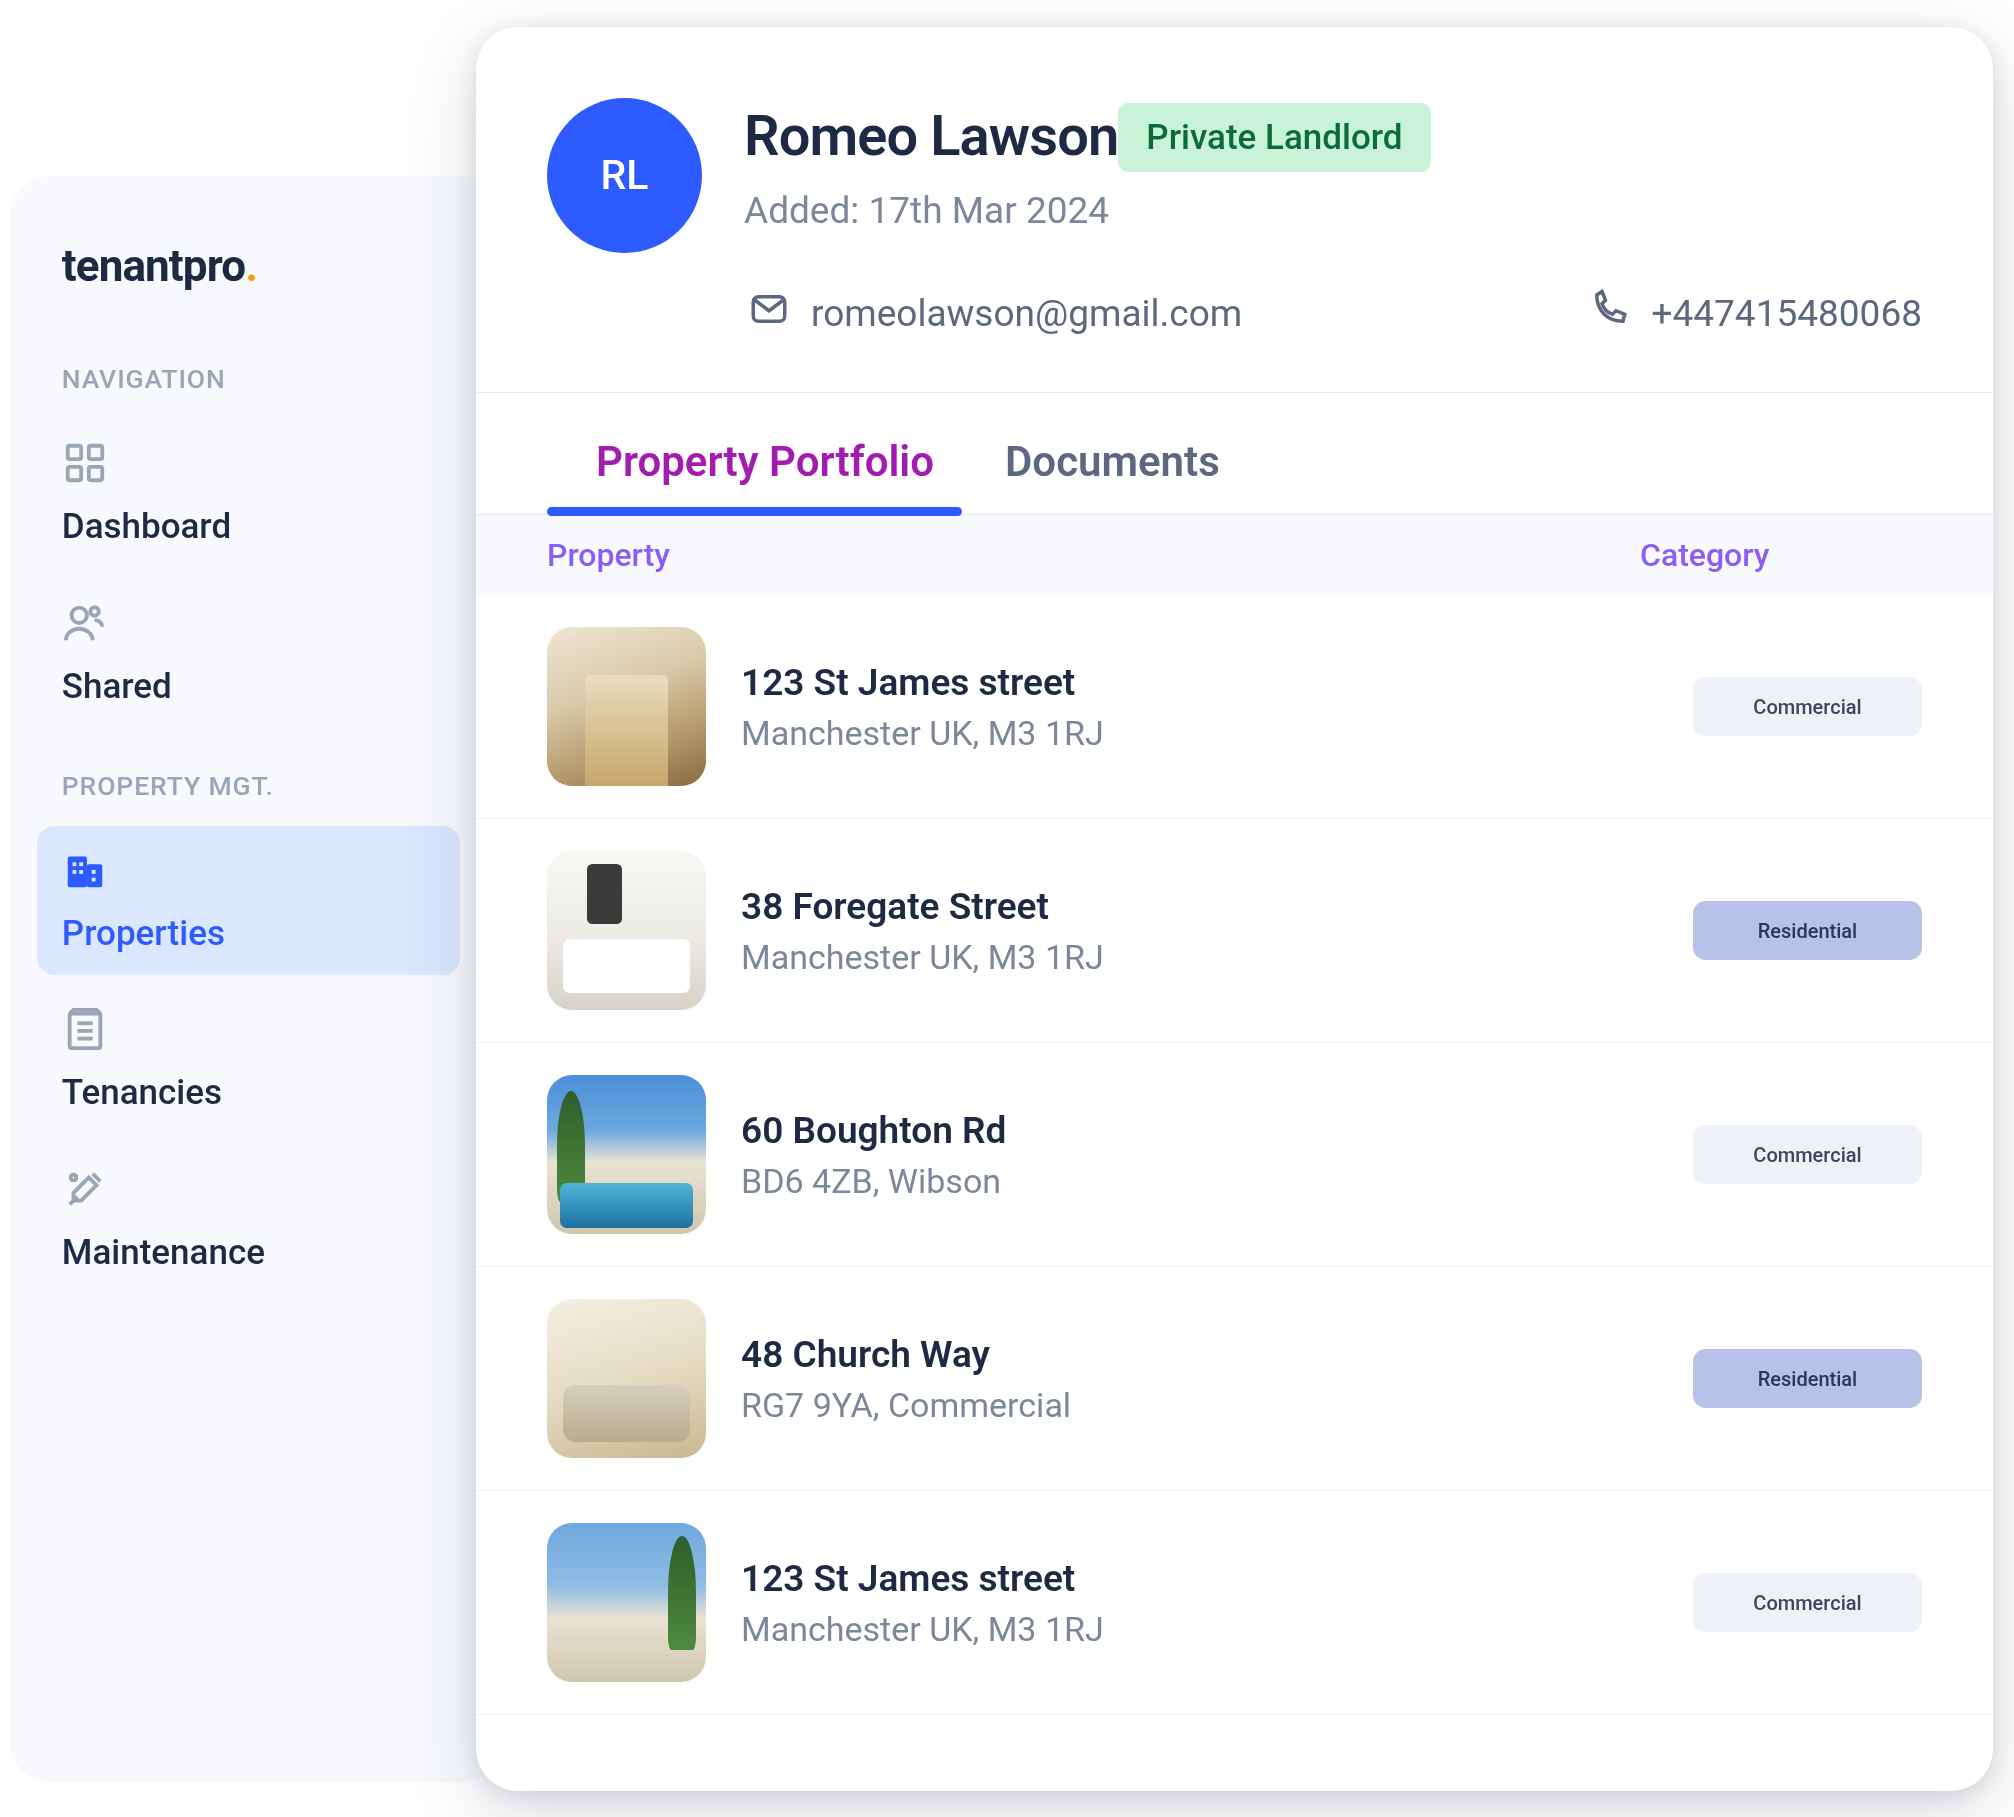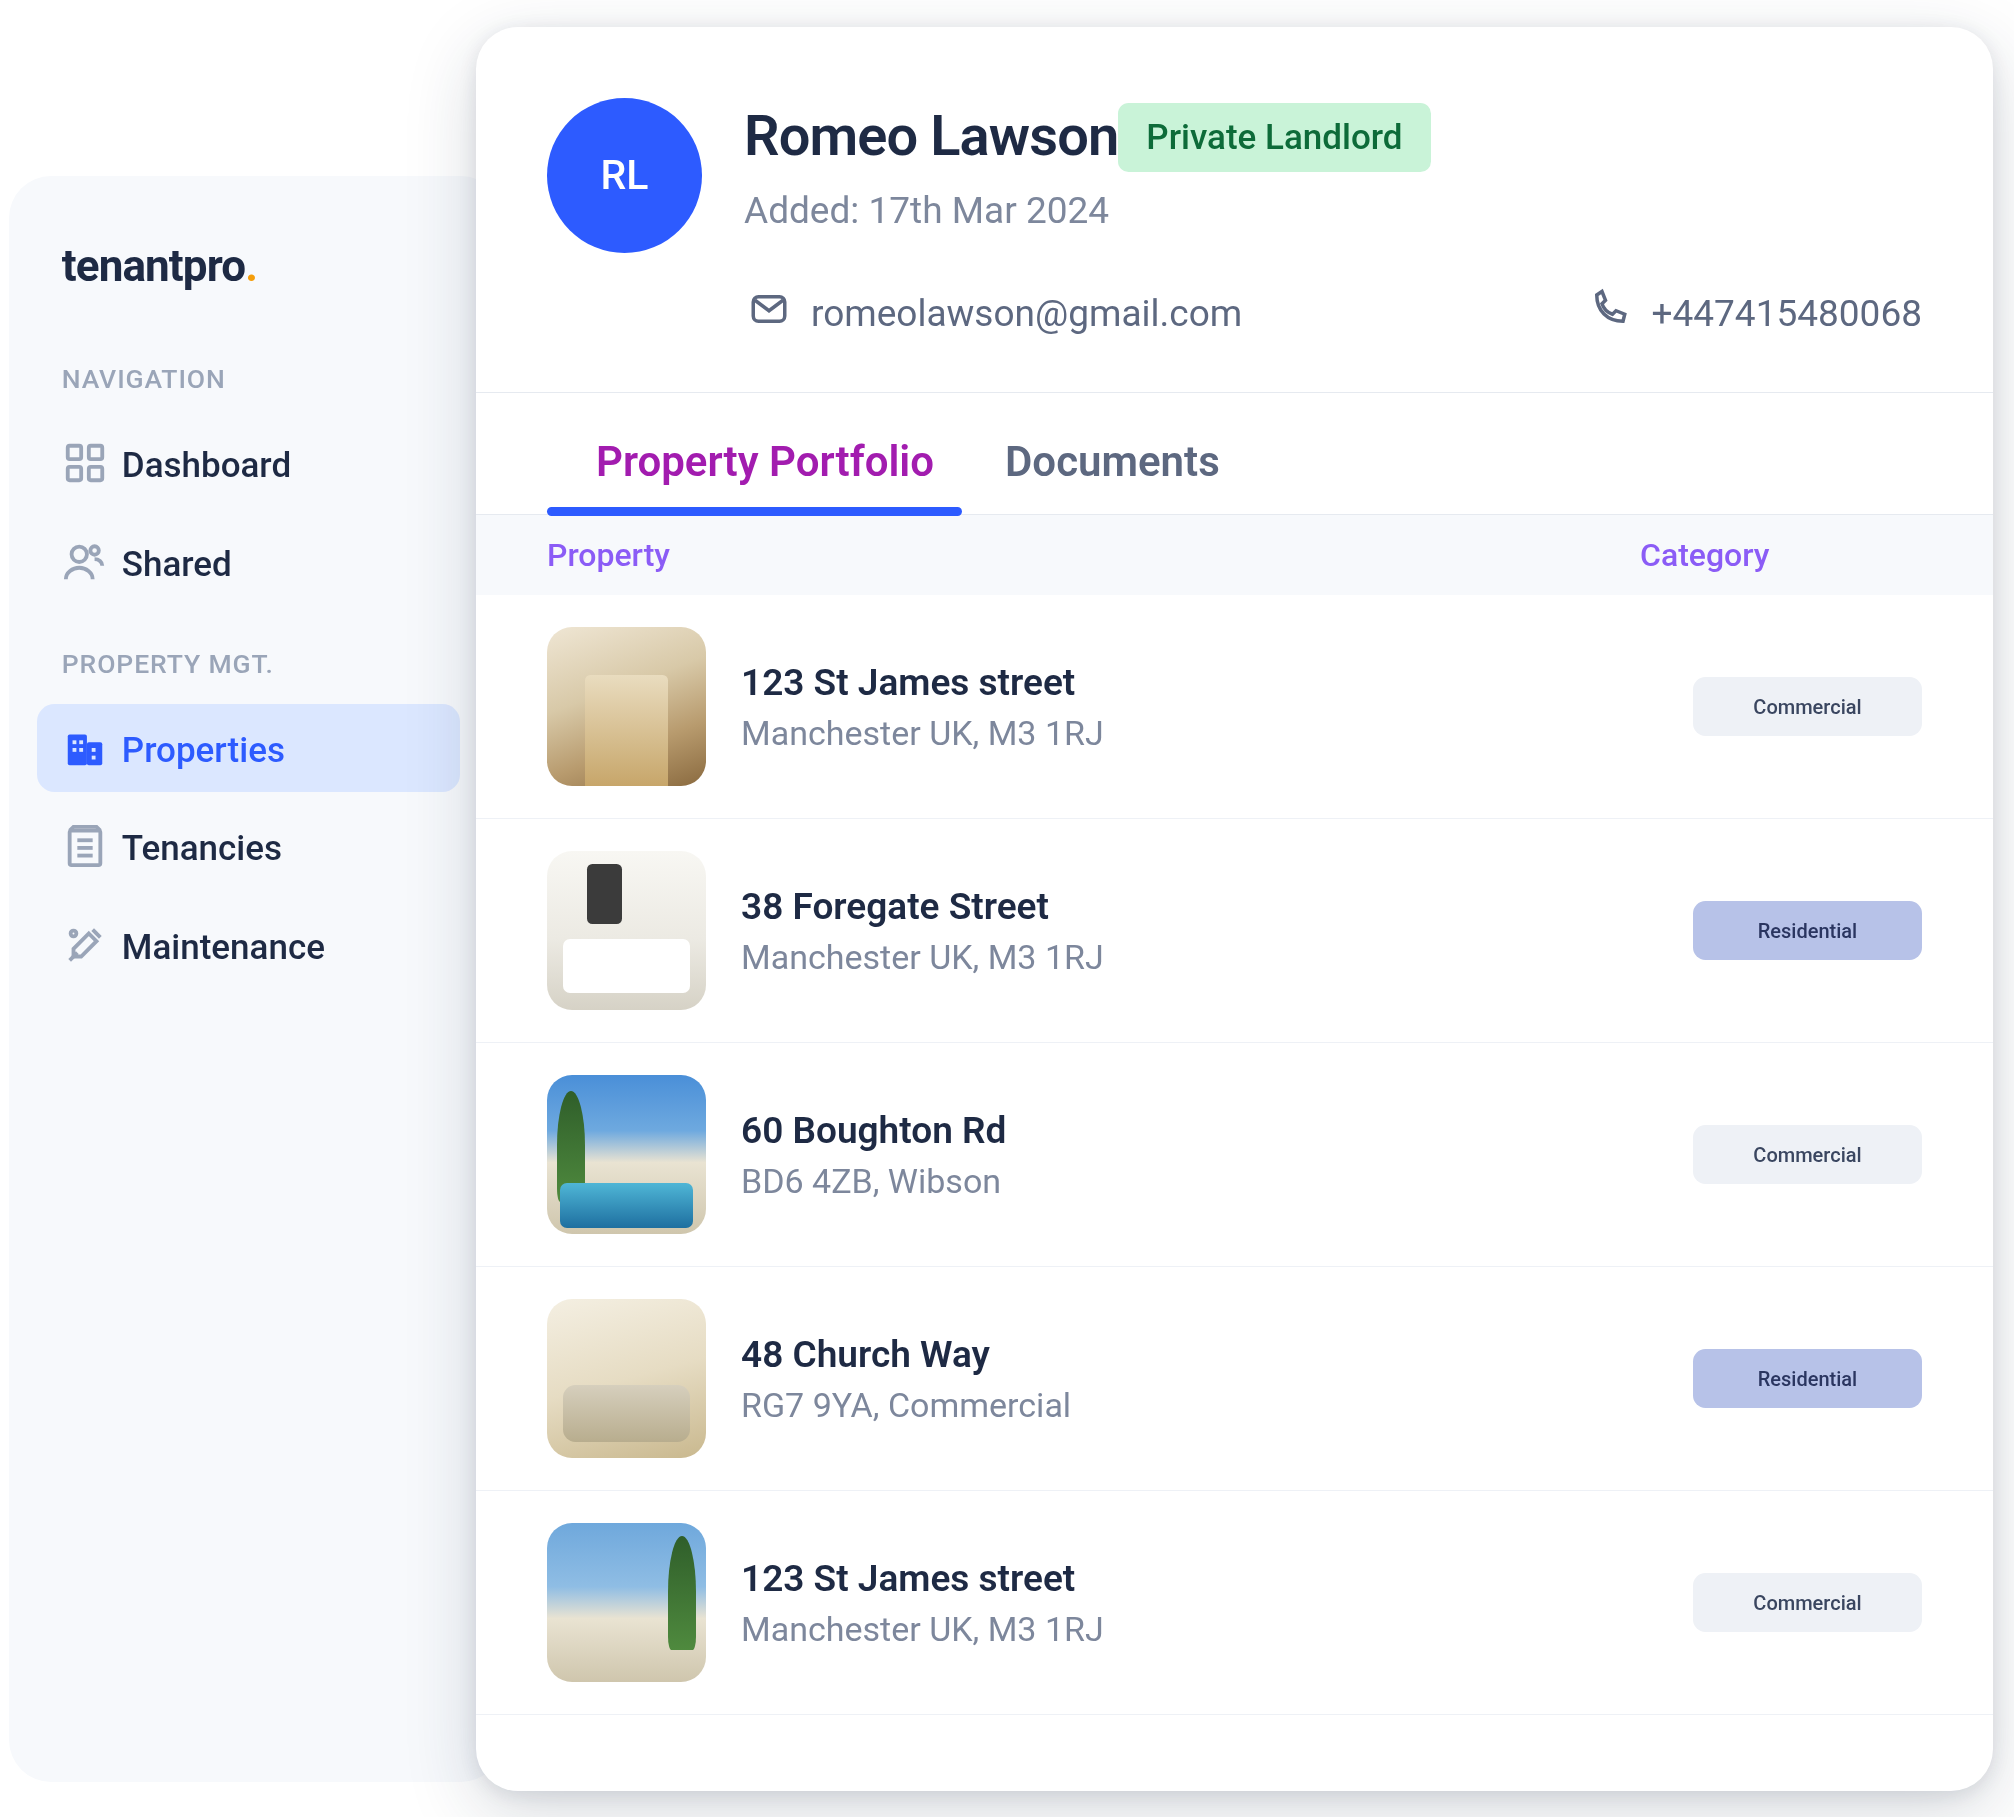--- a/index.html
+++ b/index.html
@@ -34,31 +34,32 @@
   .nav-section-label {
     font-size: 26.5px;
     font-weight: 500;
     color: #9aa5b8;
     letter-spacing: 0.9px;
     margin-bottom: 25px;
     margin-top: 42px;
   }
   .nav-item {
     display: flex;
-    align-items: flex-end;
-    gap: 14px;
+    align-items: flex-start;
+    gap: 20px;
     padding: 21px 25px;
     margin-left: -25px;
     border-radius: 17.6px;
     font-size: 35px;
     font-weight: 500;
     color: #1e2a44;
     cursor: pointer;
     margin-bottom: 10.6px;
     width: 423px;
+    flex-direction: column;
   }
   .nav-item.active {
     background: #dbe7ff;
     color: #2d5bff;
   }
   .nav-item .icon {
     width: 46px;
     height: 46px;
     display: flex;
     align-items: center;

